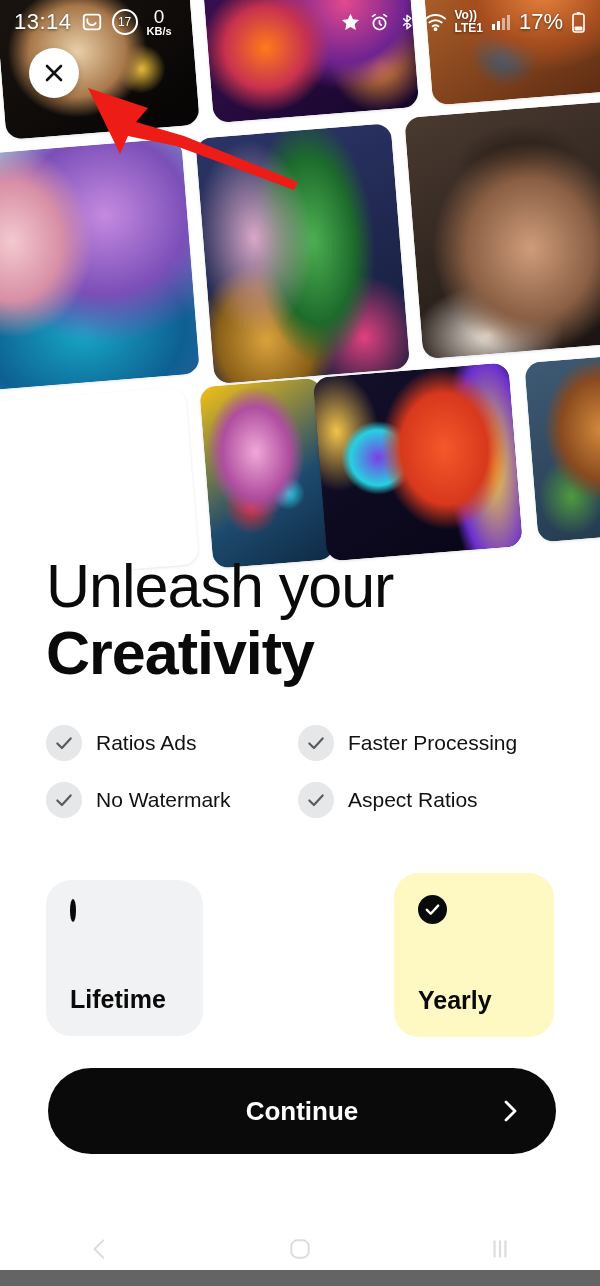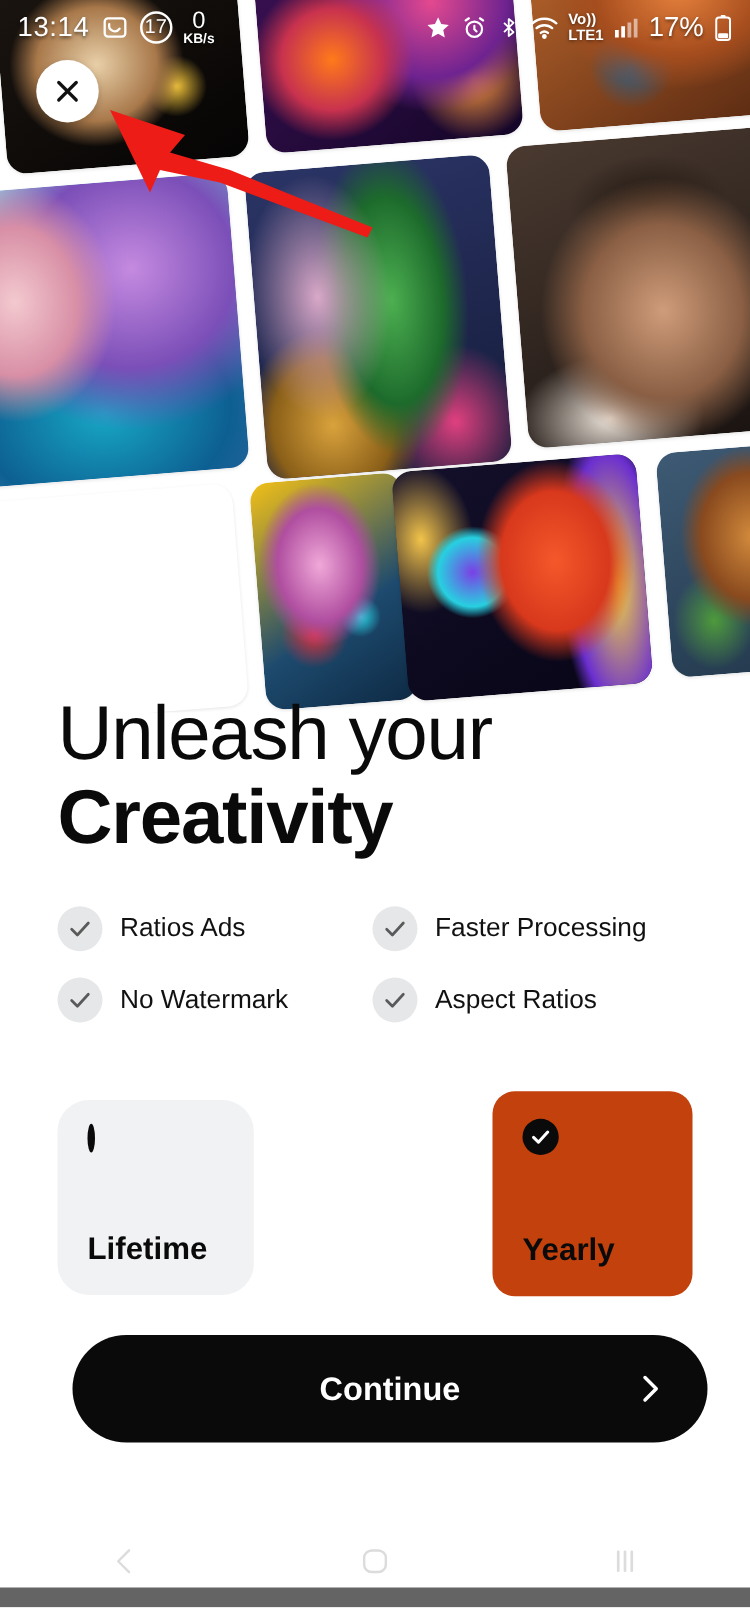--- a/index.html
+++ b/index.html
@@ -124,21 +124,21 @@
     z-index:40;
     pointer-events:none;
     text-shadow:0 1px 3px rgba(0,0,0,.55);
   }
   #status-left { display:flex; align-items:center; gap:9px; }
   #status-right { margin-left:auto; display:flex; align-items:center; gap:8px; }
   #sb-clock { font-size:22px; letter-spacing:.5px; }
   .sb-ico { display:inline-flex; align-items:center; justify-content:center; }
   #sb-count {
     width:26px; height:26px; border:2px solid #fff; border-radius:50%;
-    font-size:16px; display:flex; align-items:center; justify-content:center;
+    font-size:12px; display:flex; align-items:center; justify-content:center;
   }
   #sb-net { line-height:1; text-align:center; }
   #sb-net .n1 { font-size:19px; display:block; }
   #sb-net .n2 { font-size:11px; display:block; font-weight:bold; }
   #sb-volte { line-height:1.05; text-align:left; font-size:12px; font-weight:bold; }
   #sb-batt { font-size:22px; letter-spacing:0; }
 
   
   #close-btn {
     position:absolute; left:29px; top:48px;
@@ -201,32 +201,32 @@
   .plan .radio {
     width:29px; height:29px; border-radius:50%;
     border:3px solid #0a0a0a;
     background:transparent;
   }
   .plan .plan-label {
     position:absolute; left:24px; bottom:22px;
     font-size:25px; font-weight:bold; color:#0a0a0a;
     white-space:nowrap;
   }
-  .plan.selected { background:#c2410c;border-radius:18px; }
+  .plan.selected { background:#fef9c3; }
   .plan.selected .radio {
     border:none; background:#0a0a0a;
     display:flex; align-items:center; justify-content:center;
   }
   #plan-0 { left:0px;   top:20px; width:157px; height:156px; }
   #plan-1 { left:174px; top:20px; width:157px; height:156px; }
   #plan-2 { left:348px; top:13px; width:160px; height:164px; }
 
   
   #cta-button {
-    position:absolute; left:58px; top:1068px;
+    position:absolute; left:48px; top:1068px;
     width:508px; height:86px;
     background:#0a0a0a; border-radius:43px;
     display:flex; align-items:center; justify-content:center;
     cursor:pointer;
   }
   #cta-label { color:#fff; font-size:26px; font-weight:bold; }
   #cta-chev { position:absolute; right:36px; color:#fff; display:flex; }
 
   #payment-note {
     position:absolute; left:0; top:1177px; width:600px;

